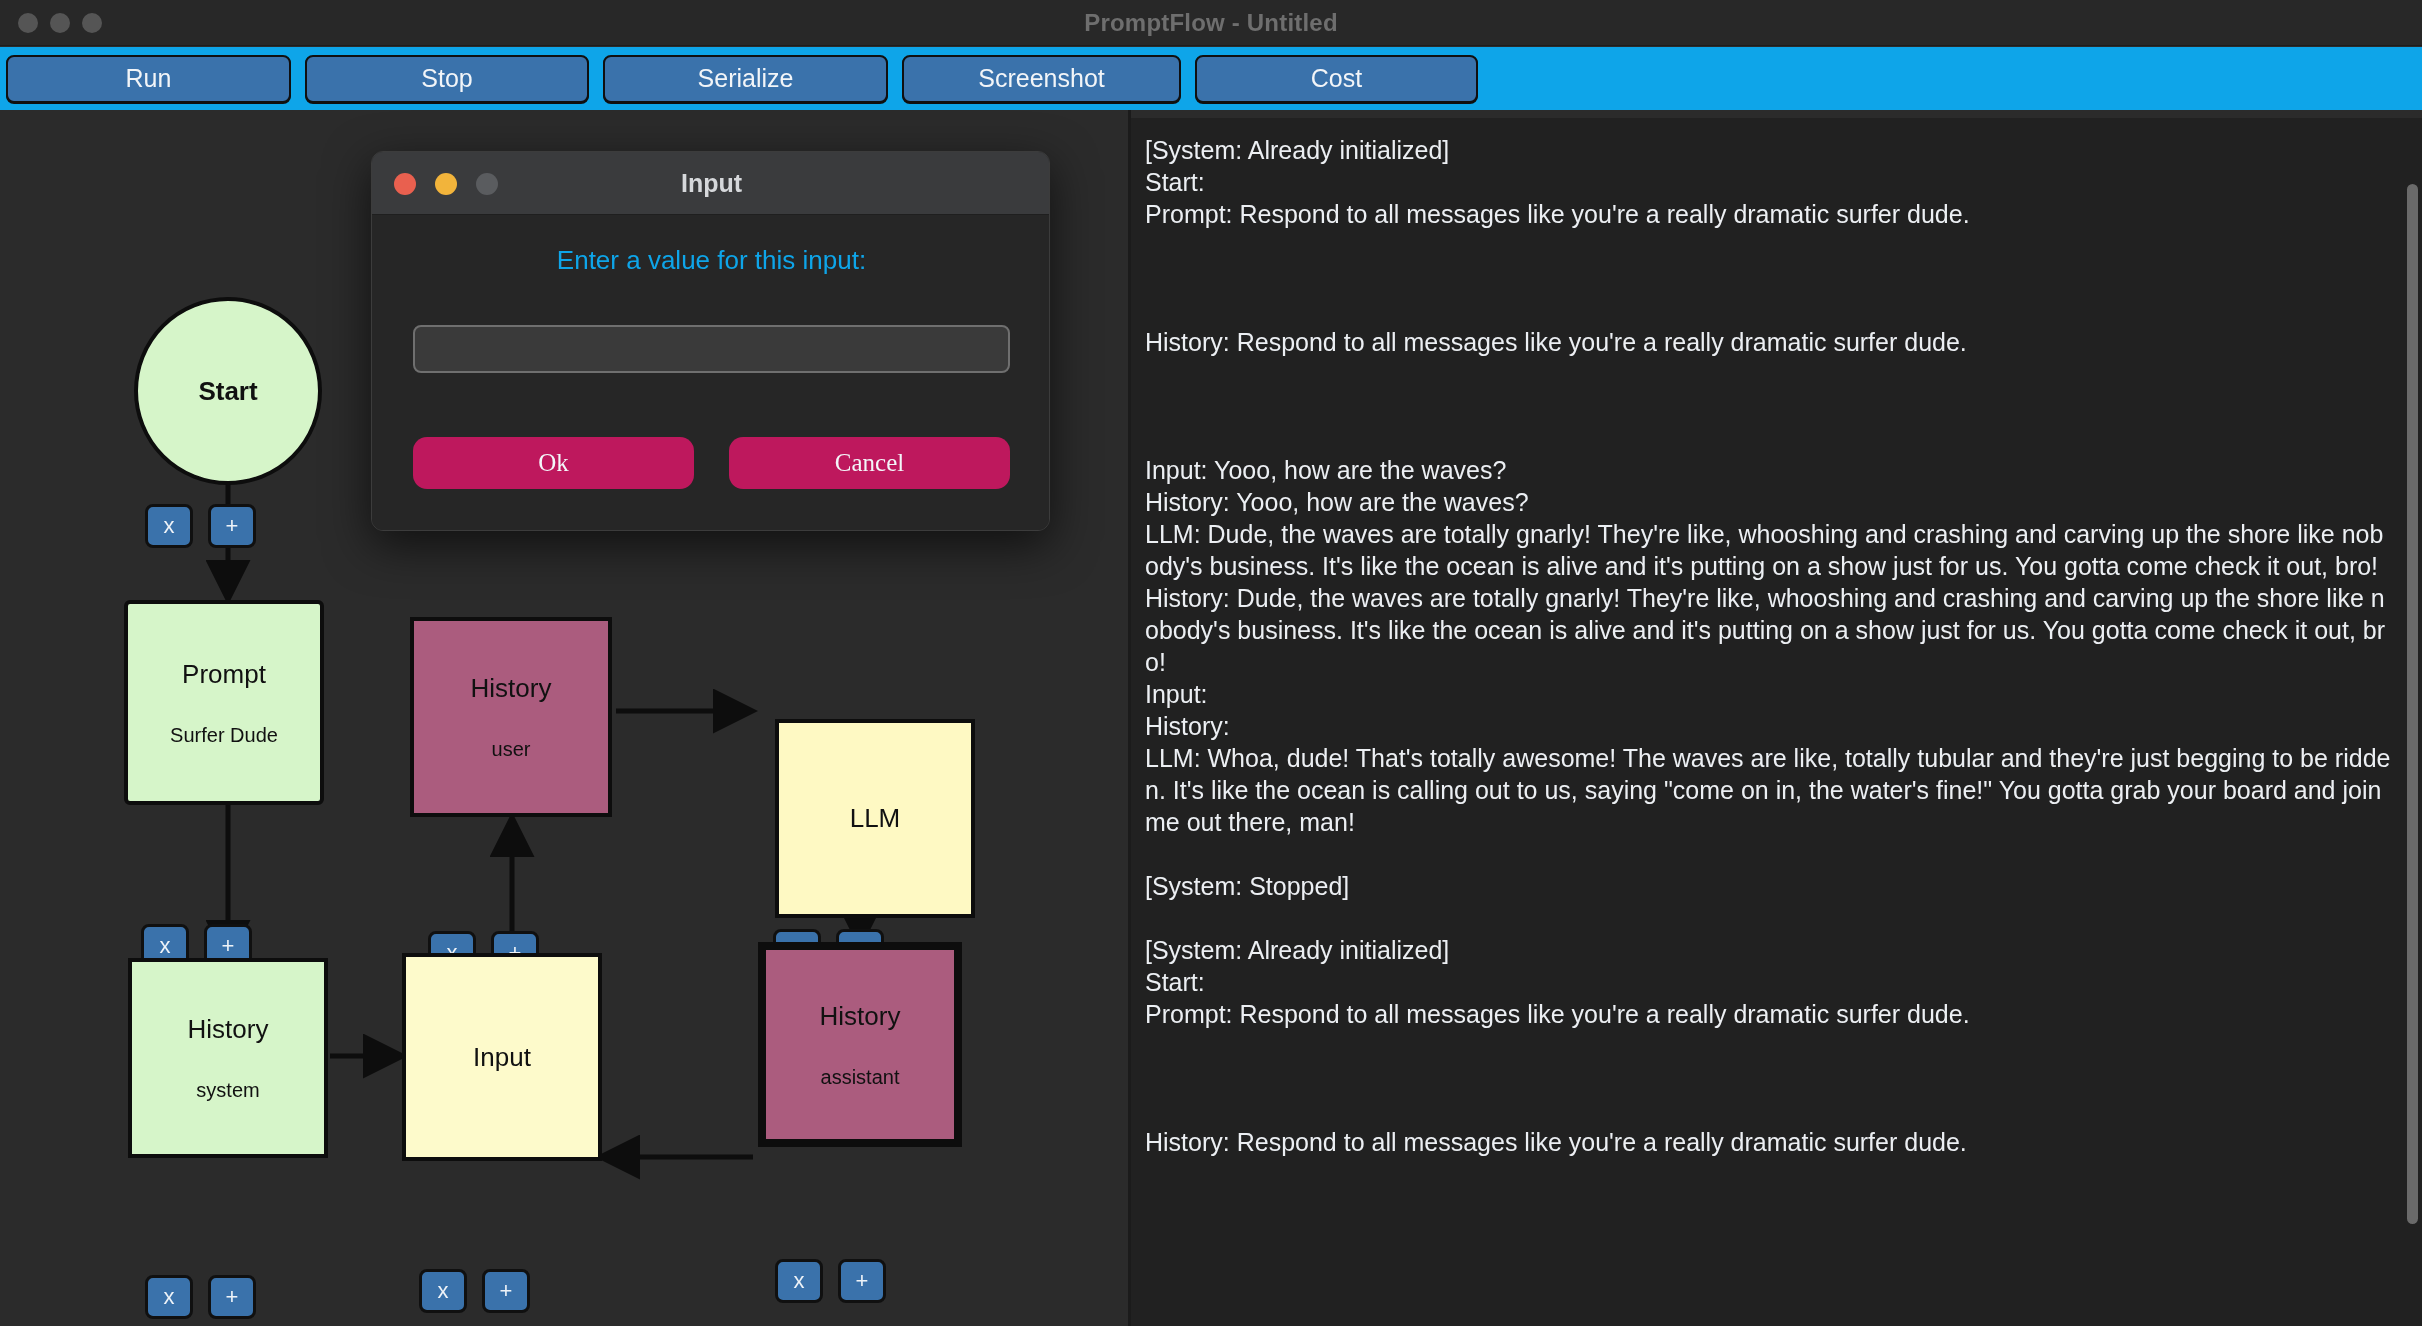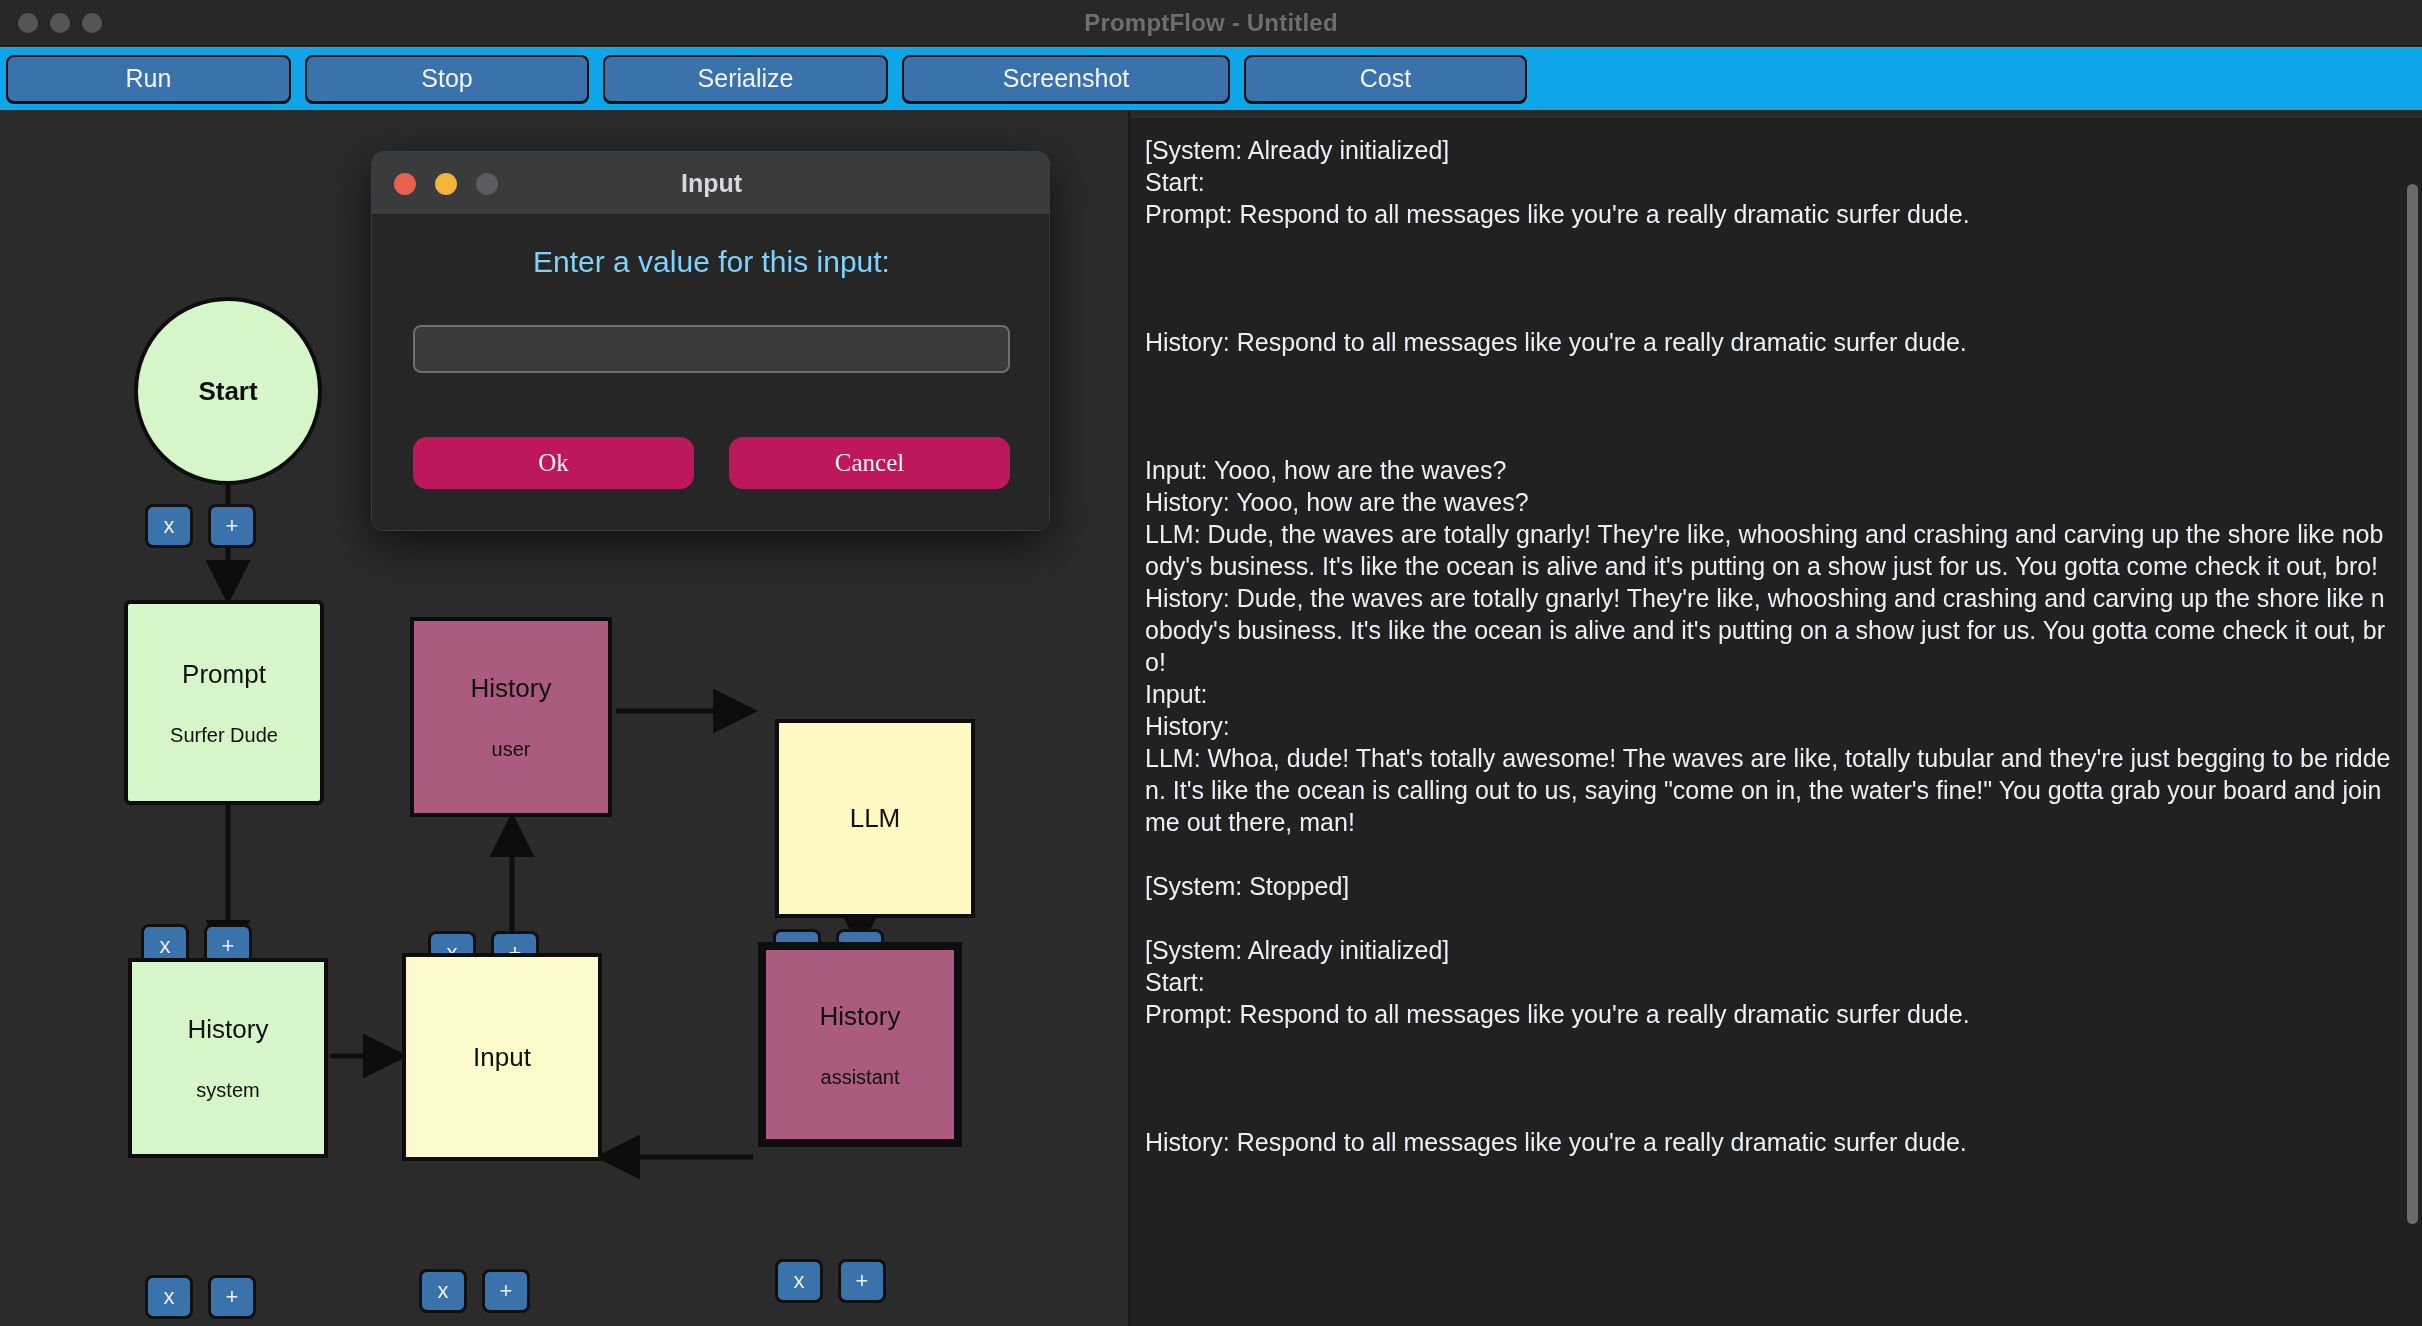--- a/index.html
+++ b/index.html
@@ -43,21 +43,21 @@
     border-radius: 8px;
     font-size: 25px;
     font-family: "Liberation Sans", sans-serif;
     display: flex; align-items: center; justify-content: center;
     cursor: pointer;
     box-shadow: 0 1px 0 #101010;
   }
   .tbtn.w1 { width: 285px; }
   .tbtn.w2 { width: 284px; }
   .tbtn.w3 { width: 285px; }
-  .tbtn.w4 { width: 328px; }
+  .tbtn.w4 { width: 279px; }
   .tbtn.w5 { width: 283px; }
 
   
   #graph-pane {
     position: absolute; left: 0; top: 110px; width: 1128px; height: 1216px;
     background: #2b2b2b;
     overflow: hidden;
   }
   #log-pane {
     position: absolute; left: 1131px; top: 118px; width: 1291px; height: 1208px;
@@ -136,21 +136,21 @@
   #dialog-titlebar .dlights { position: absolute; left: 22px; top: 21px; display: flex; gap: 19px; }
   #dialog-titlebar .dlights i { width: 22px; height: 22px; border-radius: 50%; display: block; }
   #dialog-title {
     position: absolute; left: 0; top: 0; width: 679px; height: 63px;
     line-height: 63px; text-align: center;
     color: #d6d8db; font-size: 25px; font-weight: bold;
   }
   #dialog-body { position: relative; height: 317px; background: #262626; }
   #dialog-prompt {
     position: absolute; left: 0; top: 30px; width: 679px;
-    text-align: center; color: #7dd3fc; font-size: 30px;
+    text-align: center; color: #0ea5e9; font-size: 26px;
   }
   #dialog-input {
     position: absolute; left: 41px; top: 110px;
     width: 597px; height: 48px;
     background: #3a3a3a;
     border: 2px solid #6f6f6f; border-radius: 8px;
     color: #e9ecef; font-size: 24px;
     padding: 0 12px;
     outline: none;
     font-family: "Liberation Sans", sans-serif;

